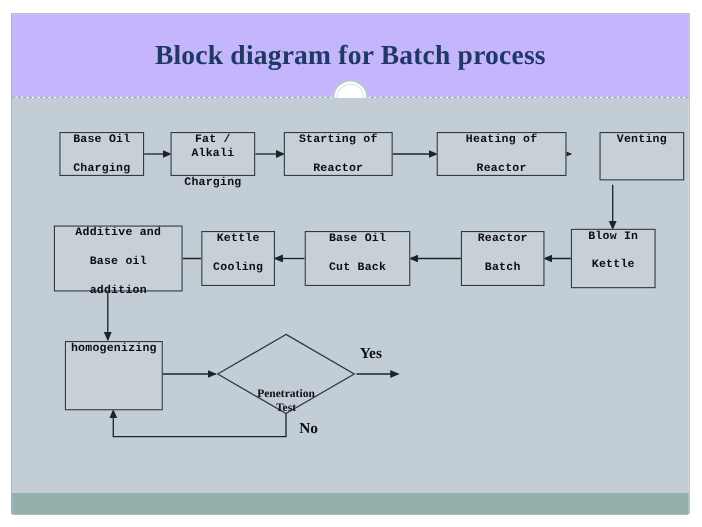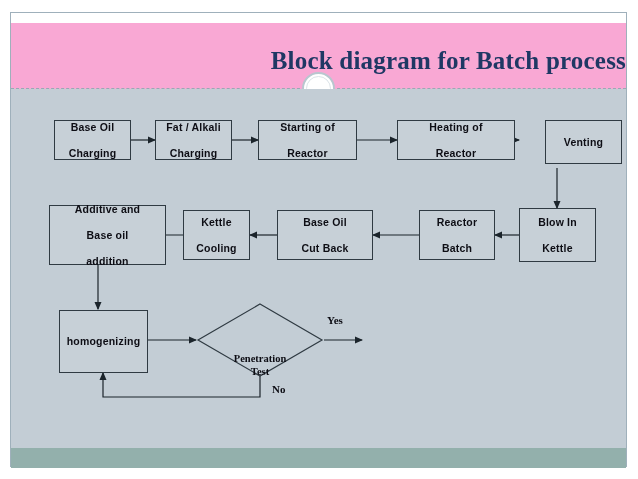--- a/index.html
+++ b/index.html
@@ -5,22 +5,22 @@
   html,body{margin:0;padding:0;background:#ffffff;}
   body{width:638px;height:479px;font-family:"Liberation Serif",serif;}
 
   #slide{position:relative;width:638px;height:479px;overflow:hidden;background:#ffffff;}
 
   
   #frame{position:absolute;left:10px;top:12px;width:617px;height:455px;
          border:1px solid #9fb0bb;box-sizing:border-box;background:#ffffff;}
 
   
-  #title-bar{position:absolute;left:11px;top:23px;width:615px;height:75px;
-             display:flex;align-items:center;justify-content:flex-end;background:#f9a8d4;}
+  #title-bar{position:absolute;left:11px;top:13px;width:615px;height:75px;
+             display:flex;align-items:center;justify-content:center;background:#c4b5fd;}
   #title-text{font-family:"Liberation Serif",serif;font-weight:bold;font-size:25px;
               color:#1f3864;letter-spacing:.2px;white-space:nowrap;}
 
   
   #divider{position:absolute;left:11px;top:88px;width:615px;height:0;
            border-top:1px dashed #9aa9b4;}
   
   #deco-circle{position:absolute;left:302px;top:72px;width:33px;height:33px;border-radius:50%;
                border:2px solid #b9c6cf;background:#ffffff;box-sizing:border-box;}
   #deco-circle:after{content:"";position:absolute;left:2px;top:2px;right:2px;bottom:2px;
@@ -28,32 +28,32 @@
 
   
   #panel{position:absolute;left:11px;top:89px;width:615px;height:359px;background:#c3cdd5;}
   
   #footer-band{position:absolute;left:11px;top:448px;width:615px;height:20px;background:#93b0ac;}
 
   
   #wires{position:absolute;left:0;top:0;width:638px;height:479px;pointer-events:none;}
 
   .node{position:absolute;box-sizing:border-box;background:#c7d0d7;
-        border:1px solid #2f3a42;display:flex;align-items:center;justify-content:center;
-        text-align:center;color:#0d0d14;font-family:Liberation Sans, sans-serif;
+        border:1px solid #2f3a42;display:flex;justify-content:center;
+        text-align:center;color:#0d0d14;font-family:Liberation Mono, monospace;
         font-weight:bold;font-size:10.5px;line-height:13px;letter-spacing:.2px;}
   .node span{display:block;padding:0 3px;}
 
   .diamond-wrap{position:absolute;}
   .diamond-label{position:absolute;inset:0;display:flex;align-items:flex-end;justify-content:center;
         text-align:center;color:#0d0d14;font-family:"Liberation Serif",serif;
         font-weight:bold;font-size:10.5px;line-height:13px;}
 
   .edge-label{position:absolute;color:#0d0d14;font-family:"Liberation Serif",serif;
-        font-weight:bold;font-size:11px;}
+        font-weight:bold;font-size:14px;}
 </style>
 </head>
 <body>
 
 <div id="slide">
 
   <div id="frame"></div>
 
   <div id="title-bar">
     <div id="title-text">Block diagram for Batch process</div>

